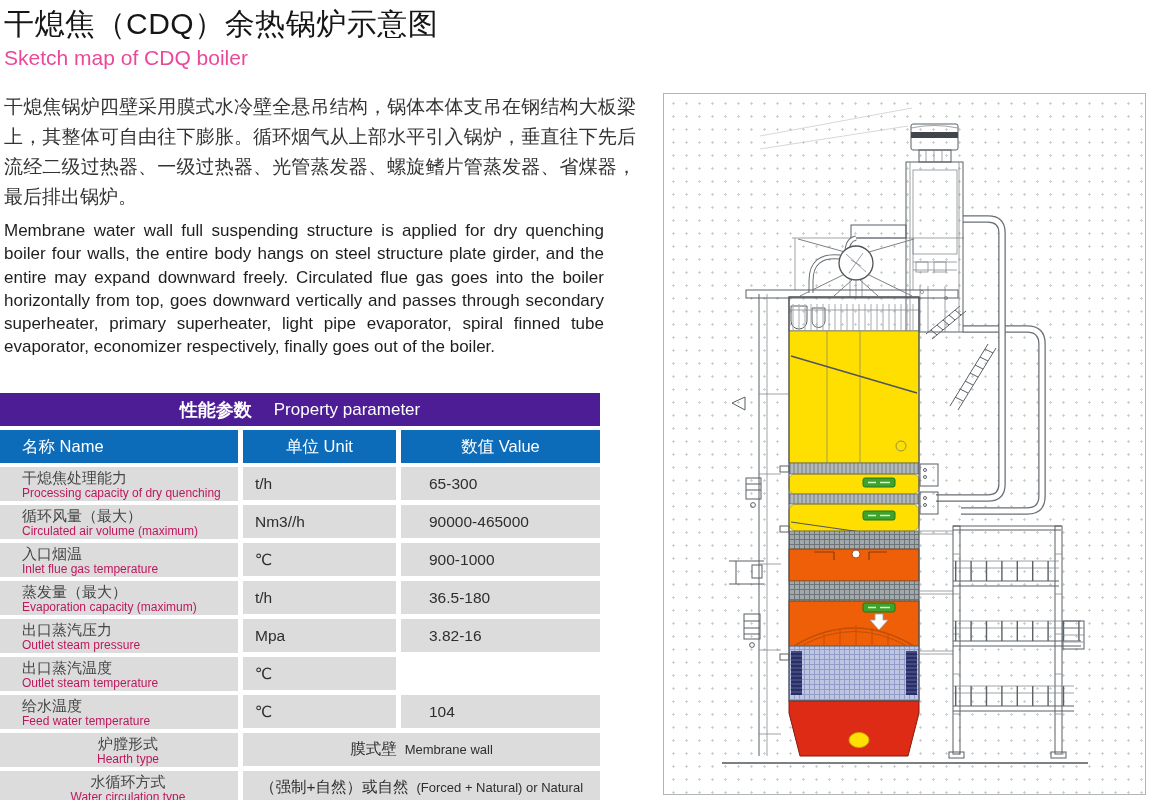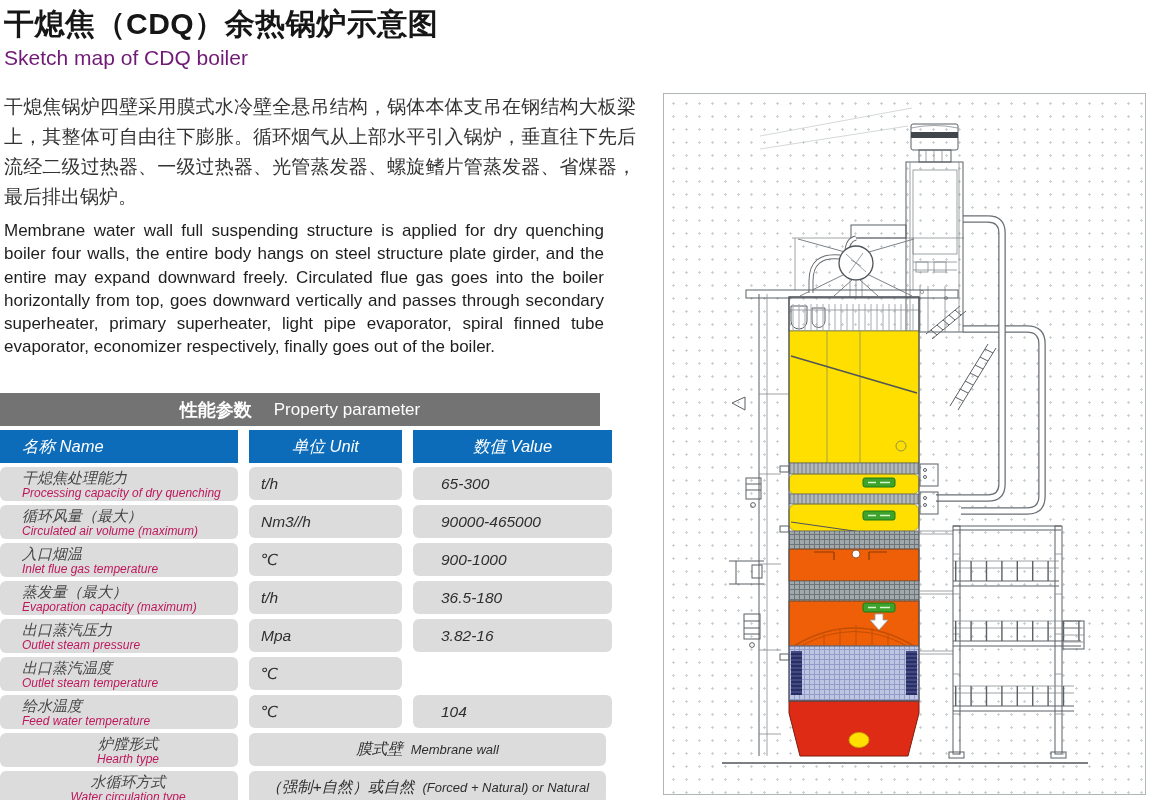--- a/index.html
+++ b/index.html
@@ -1,36 +1,36 @@
 <!DOCTYPE html>
 <html><head>
 <meta charset="utf-8">
 <style>
   html,body{margin:0;padding:0;background:#fff;}
   body{width:1149px;height:800px;position:relative;overflow:hidden;
        font-family:"Liberation Sans","DejaVu Sans",sans-serif;color:#222;}
   .abs{position:absolute;}
 
   
-  #title{left:4px;top:4px;width:640px;font-size:30px;font-weight:700;color:#161616;letter-spacing:.5px;}
-  #subtitle{left:4px;top:46px;width:640px;font-size:21px;color:#701a75;}
+  #title{left:4px;top:4px;width:640px;font-size:30px;font-weight:400;color:#161616;letter-spacing:.5px;}
+  #subtitle{left:4px;top:46px;width:640px;font-size:21px;color:#ec4899;}
   #para-zh{left:4px;top:92px;width:632px;font-size:19px;line-height:30px;color:#333;text-align:justify;}
   #para-en{left:4px;top:219px;width:600px;font-size:17px;line-height:23.3px;color:#1e1e1e;text-align:justify;}
 
   
   #ptable{left:0;top:393px;width:600px;}
-  .tband{height:33px;background:#737373;color:#fff;display:flex;align-items:center;justify-content:center;gap:22px;margin-bottom:4px;}
+  .tband{height:33px;background:#4c1d95;color:#fff;display:flex;align-items:center;justify-content:center;gap:22px;margin-bottom:4px;}
   .tband .zh{font-size:18px;font-weight:600;}
   .tband .en{font-size:17px;}
-  .trow{display:grid;grid-template-columns:238px 153px 199px;column-gap:11px;margin-bottom:4px;font-style:italic;}
+  .trow{display:grid;grid-template-columns:238px 153px 199px;column-gap:5px;margin-bottom:4px;}
   .trow.merged{grid-template-columns:238px 357px;text-align:center;}
   .hcell{background:#0c6cba;color:#fff;height:33px;display:flex;align-items:center;font-size:16.5px;}
   .hcell.left{padding-left:22px;justify-content:flex-start;}
   .hcell.center{justify-content:center;}
-  .cell{background:#dcdcdc;height:33px;border-radius:6px;}
+  .cell{background:#dcdcdc;height:33px;}
   .namecell{padding:1px 4px 0 22px;display:flex;flex-direction:column;justify-content:center;line-height:1.05;}
   .namecell .zh{font-size:15px;color:#454545;}
   .namecell .en{font-size:12px;color:#be185d;margin-top:1px;}
   .unitcell{display:flex;align-items:center;padding-left:12px;font-size:15.5px;color:#2e2e2e;}
   .valcell{display:flex;align-items:center;padding-left:28px;font-size:15.5px;color:#2e2e2e;text-align:center;}
   .mergecell{display:flex;align-items:center;justify-content:center;gap:8px;color:#2e2e2e;}
   .mergecell .zh{font-size:15.5px;}
   .mergecell .en{font-size:13px;}
 
   

